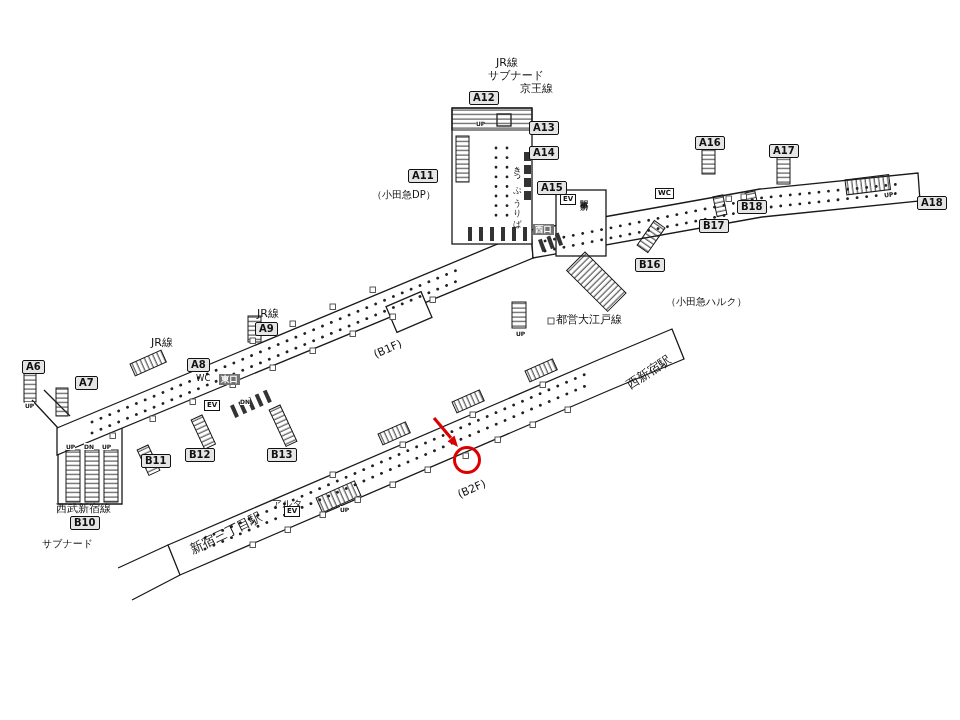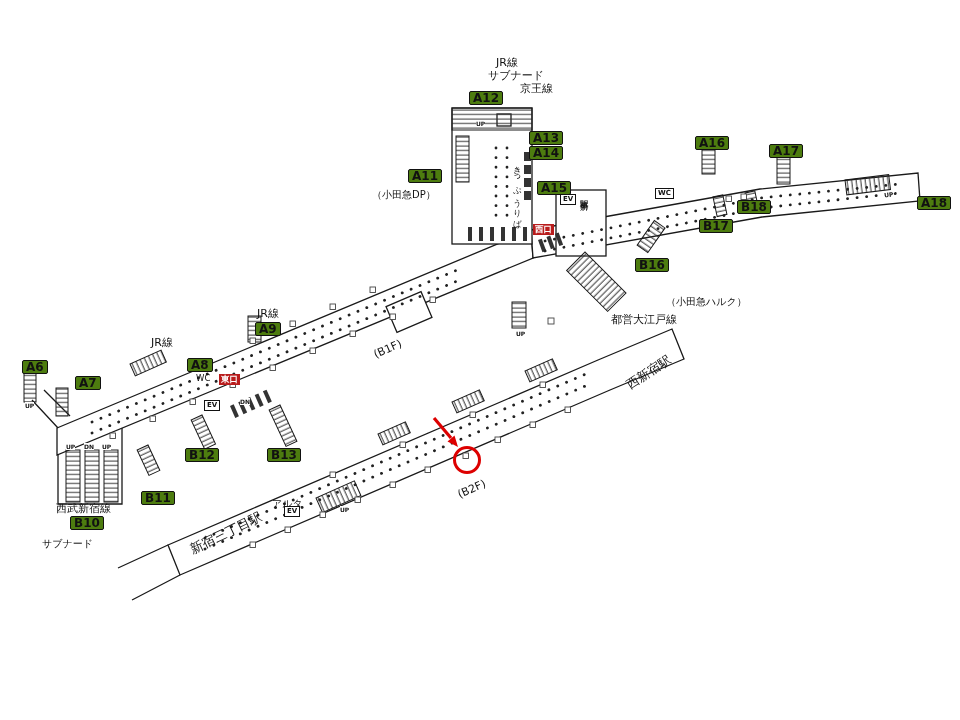--- a/index.html
+++ b/index.html
@@ -1,23 +1,23 @@
 <!DOCTYPE html>
 <html><head>
 <meta charset="utf-8">
 <style>
   html,body{margin:0;padding:0;background:#fff;}
   .stage{position:relative;width:960px;height:720px;background:#fff;overflow:hidden;
          font-family:"DejaVu Sans","Liberation Sans",sans-serif;}
   svg{position:absolute;left:0;top:0;}
   .lbl{position:absolute;color:#111;white-space:nowrap;line-height:1.15;}
   .s11{font-size:11px;} .s10{font-size:10px;margin-top:36px;} .s8{font-size:8.5px;} .s12{font-size:12.5px;} .s13{font-size:13px;}
-  .exit{position:absolute;border:1.5px solid #111;border-radius:2px;background:#4d7c0f;color:#111;
-        font-weight:700;font-size:12px;line-height:12px;padding:0 3px;white-space:nowrap;}
-  .gatebox{position:absolute;background:#b91c1c;color:#fff;font-size:8.5px;font-weight:700;
+  .exit{position:absolute;border:1.5px solid #111;border-radius:2px;background:#e5e5e5;color:#111;
+        font-weight:700;font-size:10px;line-height:12px;padding:0 3px;white-space:nowrap;}
+  .gatebox{position:absolute;background:#737373;color:#fff;font-size:8.5px;font-weight:700;
            line-height:11px;padding:0 2px;white-space:nowrap;}
   .fbox{position:absolute;border:1.2px solid #111;background:#fff;color:#111;font-size:7px;
         font-weight:700;line-height:9px;padding:0 2px;white-space:nowrap;}
   .tiny{position:absolute;font-size:6px;font-weight:700;color:#111;background:#fff;line-height:7px;white-space:nowrap;}
   .vert{writing-mode:vertical-rl;text-orientation:upright;letter-spacing:1px;}
 </style>
 </head>
 <body>
 
 <div class="stage">
@@ -183,40 +183,40 @@
       <circle cx="467" cy="460" r="12.5" fill="none" stroke-width="3" stroke="#dd0000"></circle>
     </g>
   </svg>
 
   <div class="exit" style="left:22px;top:360px">A6</div>
   <div class="exit" style="left:75px;top:376px">A7</div>
   <div class="exit" style="left:187px;top:358px">A8</div>
   <div class="exit" style="left:255px;top:322px">A9</div>
   <div class="exit" style="left:408px;top:169px">A11</div>
   <div class="exit" style="left:469px;top:91px">A12</div>
-  <div class="exit" style="left:529px;top:131px">A13</div>
+  <div class="exit" style="left:529px;top:121px">A13</div>
   <div class="exit" style="left:529px;top:146px">A14</div>
   <div class="exit" style="left:537px;top:181px">A15</div>
   <div class="exit" style="left:695px;top:136px">A16</div>
   <div class="exit" style="left:769px;top:144px">A17</div>
   <div class="exit" style="left:917px;top:196px">A18</div>
   <div class="exit" style="left:70px;top:516px">B10</div>
-  <div class="exit" style="left:141px;top:491px">B11</div>
+  <div class="exit" style="left:141px;top:454px">B11</div>
   <div class="exit" style="left:185px;top:448px">B12</div>
   <div class="exit" style="left:267px;top:448px">B13</div>
   <div class="exit" style="left:635px;top:258px">B16</div>
   <div class="exit" style="left:699px;top:219px">B17</div>
   <div class="exit" style="left:737px;top:200px">B18</div>
 
   <div class="lbl s11" style="left:496px;top:57px">JR線</div>
   <div class="lbl s11" style="left:488px;top:70px">サブナード</div>
   <div class="lbl s11" style="left:520px;top:83px">京王線</div>
   <div class="lbl s11" style="left:257px;top:308px">JR線</div>
   <div class="lbl s11" style="left:151px;top:337px">JR線</div>
-  <div class="lbl s11" style="left:611px;top:314px">都営大江戸線</div>
+  <div class="lbl s11" style="left:556px;top:314px">都営大江戸線</div>
   <div class="lbl s11" style="left:56px;top:503px">西武新宿線</div>
 
   <div class="lbl s10" style="left:372px;top:153px">（小田急DP）</div>
   <div class="lbl s10" style="left:666px;top:260px">（小田急ハルク）</div>
   <div class="lbl s8 vert" style="left:512px;top:160px">きっぷうりば</div>
   <div class="lbl s8 vert" style="left:579px;top:193px">駅事務所</div>
   <div class="gatebox" style="left:533px;top:224px">西口</div>
   <div class="gatebox" style="left:219px;top:374px">東口</div>
   <div class="lbl s10" style="left:42px;top:502px">サブナード</div>
   <div class="lbl s10" style="left:272px;top:462px">アルタ</div>

